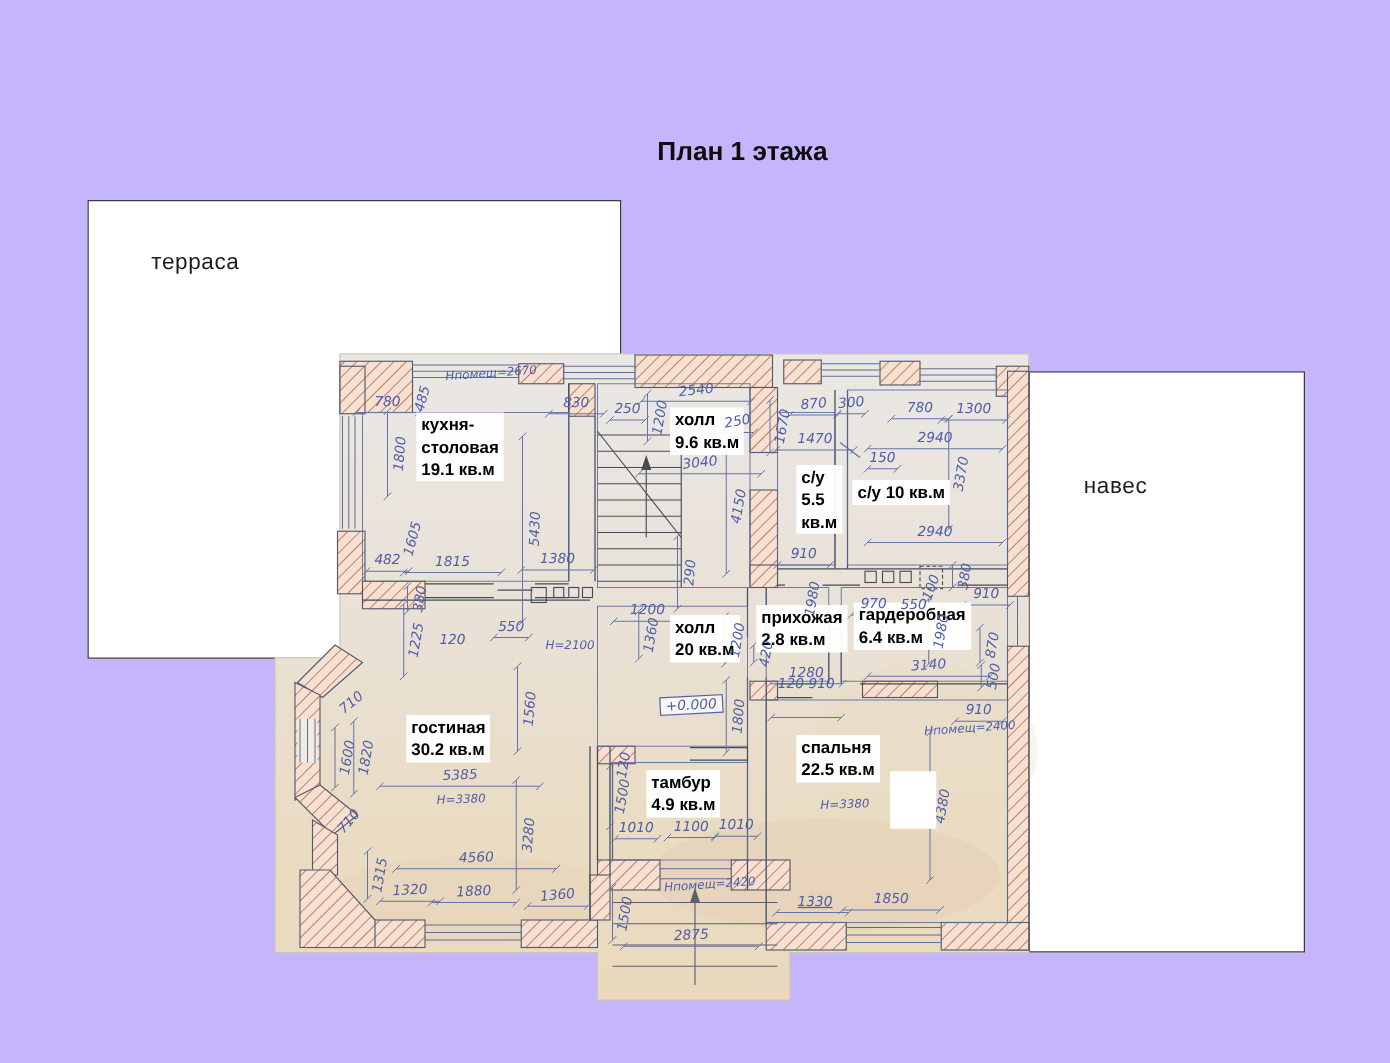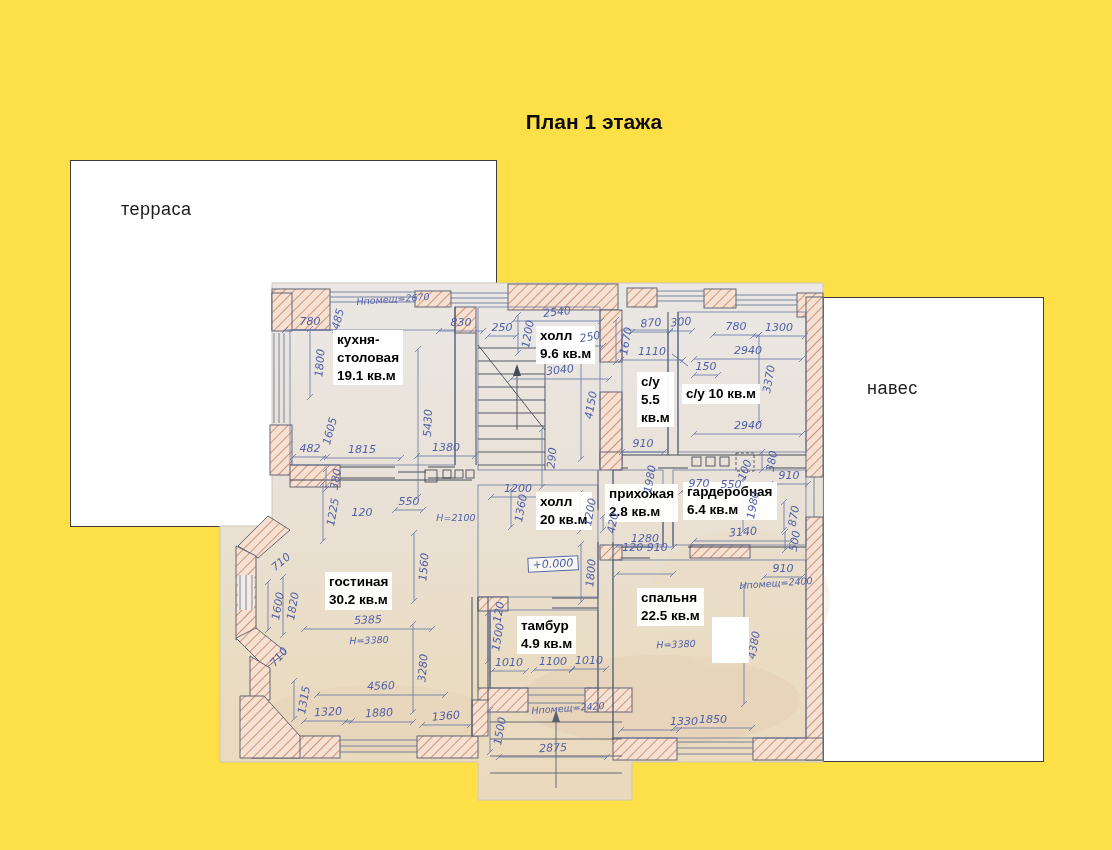--- a/index.html
+++ b/index.html
@@ -1,16 +1,16 @@
 <!DOCTYPE html>
 <html><head>
 <meta charset="utf-8">
 <style>
   html,body{margin:0;padding:0;background:#fff;}
-  #screen{position:relative;width:1112px;height:850px;background:#fde047;overflow:hidden;
+  #screen{position:relative;width:1112px;height:850px;background:#c4b5fd;overflow:hidden;
           font-family:"Liberation Sans",sans-serif;}
   #page-title{position:absolute;left:594px;top:96px;transform:translateX(-50%);
       font-size:21px;font-weight:bold;color:#0d0d0d;white-space:nowrap;z-index:5;}
   .area-box{position:absolute;background:#ffffff;border:1.6px solid #3c3c3c;z-index:1;}
   #terrace-box{left:70px;top:160px;width:425px;height:365px;}
   #canopy-box{left:823px;top:297px;width:219px;height:463px;}
   .area-label{position:absolute;font-size:18px;color:#1c1c1c;letter-spacing:0.5px;}
   #terrace-box .area-label{left:50px;top:38px;}
   #canopy-box .area-label{left:43px;top:80px;}
   #plan-svg{position:absolute;left:0;top:0;z-index:2;}
@@ -380,21 +380,21 @@
       <div class="dim" style="left: 461px; top: 322px; transform: translate(-50%, -50%) rotate(0deg);">830</div>
       <div class="dim" style="left: 502px; top: 327px; transform: translate(-50%, -50%) rotate(0deg);">250</div>
       <div class="dim" style="left: 528px; top: 334px; transform: translate(-50%, -50%) rotate(-80deg);">1200</div>
       <div class="dim" style="left: 557px; top: 312px; transform: translate(-50%, -50%) rotate(-6deg);">2540</div>
       <div class="dim" style="left: 590px; top: 337px; transform: translate(-50%, -50%) rotate(-10deg);">250</div>
       <div class="dim" style="left: 651px; top: 323px; transform: translate(-50%, -50%) rotate(-5deg);">870</div>
       <div class="dim" style="left: 681px; top: 322px; transform: translate(-50%, -50%) rotate(-5deg);">300</div>
       <div class="dim" style="left: 736px; top: 326px; transform: translate(-50%, -50%) rotate(0deg);">780</div>
       <div class="dim" style="left: 779px; top: 327px; transform: translate(-50%, -50%) rotate(0deg);">1300</div>
       <div class="dim" style="left: 626px; top: 341px; transform: translate(-50%, -50%) rotate(-80deg);">1670</div>
-      <div class="dim" style="left: 652px; top: 351px; transform: translate(-50%, -50%) rotate(0deg);">1110</div>
+      <div class="dim" style="left: 652px; top: 351px; transform: translate(-50%, -50%) rotate(0deg);">1470</div>
       <div class="dim" style="left: 748px; top: 350px; transform: translate(-50%, -50%) rotate(0deg);">2940</div>
       <div class="dim" style="left: 706px; top: 366px; transform: translate(-50%, -50%) rotate(0deg);">150</div>
       <div class="dim" style="left: 769px; top: 379px; transform: translate(-50%, -50%) rotate(-80deg);">3370</div>
       <div class="dim" style="left: 320px; top: 363px; transform: translate(-50%, -50%) rotate(-85deg);">1800</div>
       <div class="dim" style="left: 560px; top: 370px; transform: translate(-50%, -50%) rotate(-6deg);">3040</div>
       <div class="dim" style="left: 591px; top: 405px; transform: translate(-50%, -50%) rotate(-80deg);">4150</div>
       <div class="dim" style="left: 428px; top: 423px; transform: translate(-50%, -50%) rotate(-88deg);">5430</div>
       <div class="dim" style="left: 552px; top: 458px; transform: translate(-50%, -50%) rotate(-85deg);">290</div>
       <div class="dim" style="left: 748px; top: 425px; transform: translate(-50%, -50%) rotate(0deg);">2940</div>
       <div class="dim" style="left: 643px; top: 443px; transform: translate(-50%, -50%) rotate(0deg);">910</div>
@@ -441,20 +441,20 @@
       <div class="dim" style="left: 379px; top: 713px; transform: translate(-50%, -50%) rotate(-3deg);">1880</div>
       <div class="dim" style="left: 446px; top: 716px; transform: translate(-50%, -50%) rotate(-5deg);">1360</div>
       <div class="dim" style="left: 498px; top: 637px; transform: translate(-50%, -50%) rotate(-80deg);">1500</div>
       <div class="dim" style="left: 499px; top: 612px; transform: translate(-50%, -50%) rotate(-80deg);">120</div>
       <div class="dim" style="left: 509px; top: 662px; transform: translate(-50%, -50%) rotate(0deg);">1010</div>
       <div class="dim" style="left: 553px; top: 661px; transform: translate(-50%, -50%) rotate(0deg);">1100</div>
       <div class="dim" style="left: 589px; top: 660px; transform: translate(-50%, -50%) rotate(0deg);">1010</div>
       <div class="dim small" style="left: 568px; top: 708px; transform: translate(-50%, -50%) rotate(-4deg);">Нпомещ=2420</div>
       <div class="dim" style="left: 500px; top: 731px; transform: translate(-50%, -50%) rotate(-80deg);">1500</div>
       <div class="dim" style="left: 553px; top: 748px; transform: translate(-50%, -50%) rotate(-3deg);">2875</div>
-      <div class="dim" style="left: 684px; top: 721px; transform: translate(-50%, -50%) rotate(0deg);">1330</div>
+      <div class="dim" style="left: 652px; top: 721px; transform: translate(-50%, -50%) rotate(0deg); text-decoration: underline;">1330</div>
       <div class="dim" style="left: 713px; top: 719px; transform: translate(-50%, -50%) rotate(0deg);">1850</div>
       <div class="dim" style="left: 754px; top: 645px; transform: translate(-50%, -50%) rotate(-80deg);">4380</div>
       <div class="dim small" style="left: 676px; top: 644px; transform: translate(-50%, -50%) rotate(-2deg);">Н=3380</div>
     </div>
 
   <div class="whiteout" style="left:712px;top:617px;width:37px;height:46px;"></div>
 </div>
 
 </body></html>

